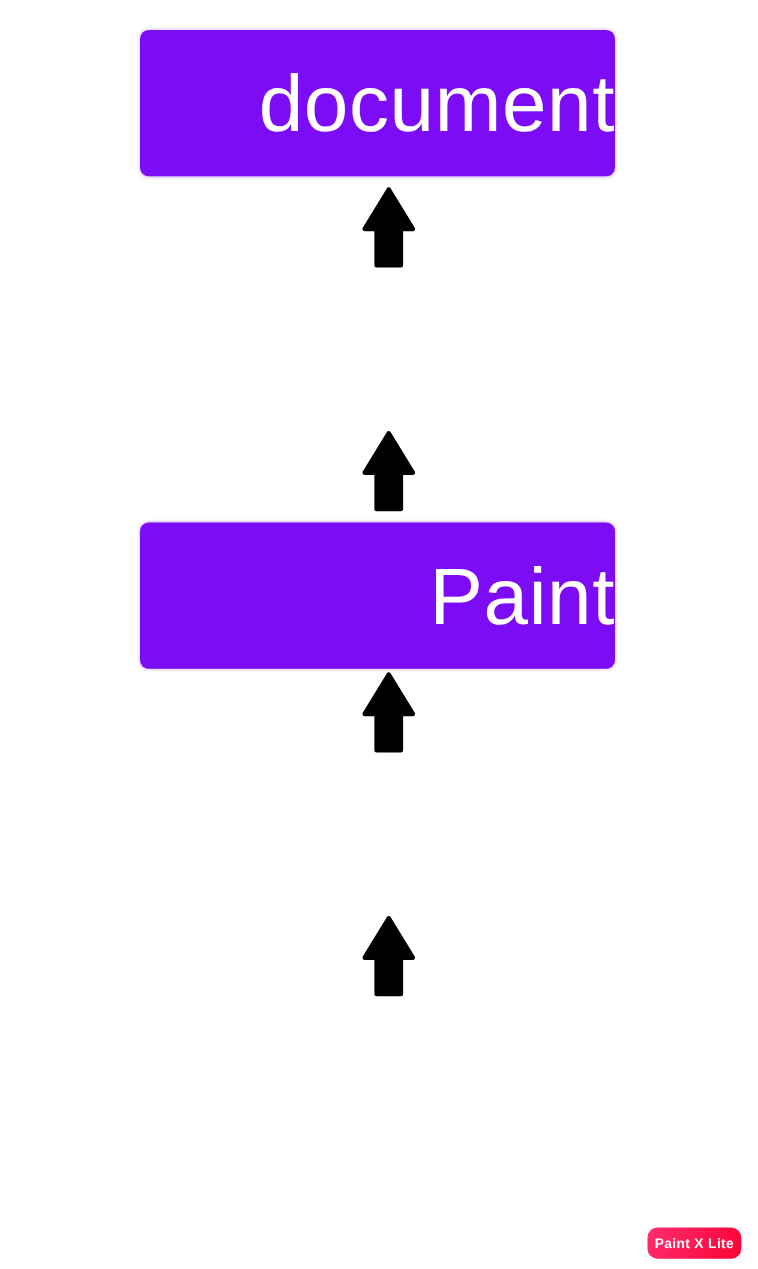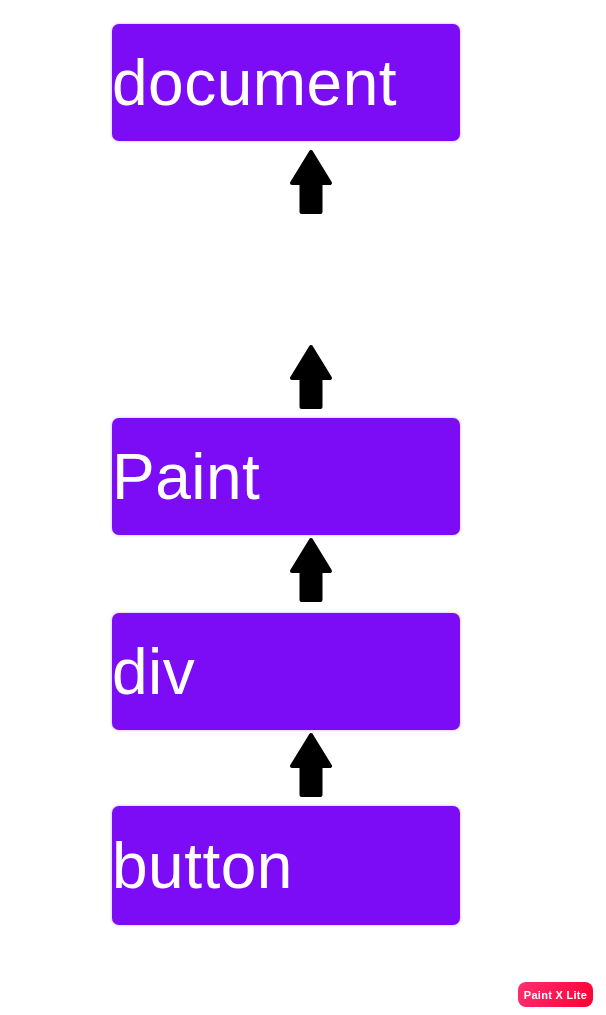--- a/index.html
+++ b/index.html
@@ -11,27 +11,27 @@
   .canvas {
     position: relative;
     width: 606px;
     height: 1015px;
     background: #ffffff;
     overflow: hidden;
   }
   .node {
     position: absolute;
     left: 112px;
-    width: 348px;
+    width: 380px;
     height: 117px;
     background: var(--node-color, #7C0BF6);
     border-radius: 7px;
     display: flex;
     align-items: center;
-    justify-content: flex-start;
+    justify-content: flex-end;
     box-shadow: 0 0 3px rgba(150, 90, 220, 0.55);
   }
   .node span {
     color: var(--text-color, #ffffff);
     font-size: 64px;
     line-height: 1;
     letter-spacing: 0.5px;
   }
   .arrow {
     position: absolute;
@@ -76,27 +76,21 @@
   </svg>
 
   <div class="node" style="top:418px">
     <span>Paint</span>
   </div>
 
   <svg class="arrow" style="top:537px" viewBox="0 0 44 66">
     <polygon points="22,3 41,34 31.5,34 31.5,63 12.5,63 12.5,34 3,34" fill="#000000" stroke="#000000" stroke-width="4" stroke-linejoin="round"></polygon>
   </svg>
 
-  <div class="node" style="top:613px">
-    <span>div</span>
-  </div>
 
   <svg class="arrow" style="top:732px" viewBox="0 0 44 66">
     <polygon points="22,3 41,34 31.5,34 31.5,63 12.5,63 12.5,34 3,34" fill="#000000" stroke="#000000" stroke-width="4" stroke-linejoin="round"></polygon>
   </svg>
 
-  <div class="node" style="top:806px; height:119px">
-    <span>button</span>
-  </div>
 
   <div class="watermark">Paint X Lite</div>
 
 </div>
 
 </body></html>

